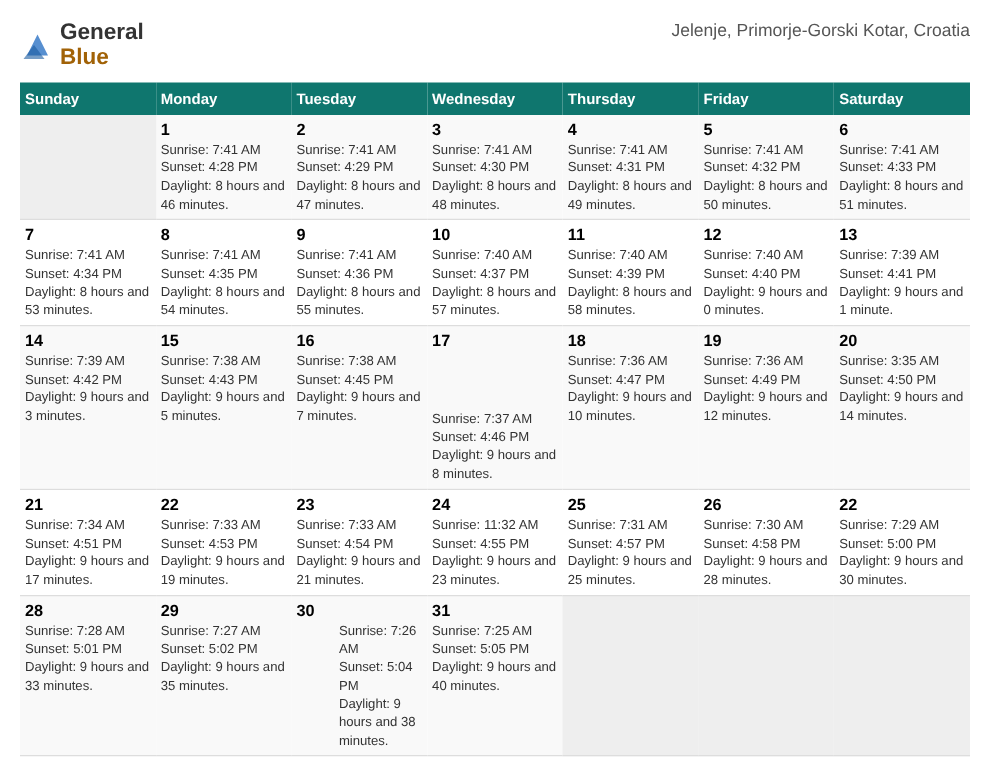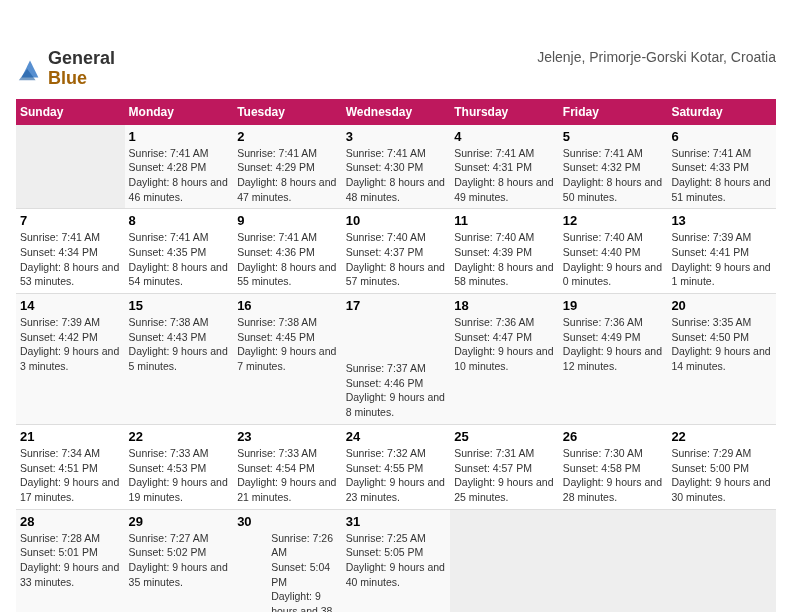--- a/index.html
+++ b/index.html
@@ -8,21 +8,20 @@
       background: #fff;
       width: 792px;
       min-height: 612px;
       padding: 16px;
     }
     .header-area {
       display: flex;
       justify-content: space-between;
       align-items: flex-start;
       margin-bottom: 10px;
-      margin-top: 33px;
     }
     .logo {
       display: flex;
       align-items: center;
       gap: 4px;
     }
     .logo-text {
       display: flex;
       flex-direction: column;
       font-size: 18px;
@@ -46,21 +45,21 @@
     .location {
       font-size: 14px;
       color: #555;
     }
     table {
       width: 100%;
       border-collapse: collapse;
       font-size: 11px;
     }
     thead tr th {
-      background-color: #be185d;
+      background-color: #0f766e;
       color: #fff;
       padding: 6px 4px;
       text-align: left;
       font-size: 12px;
       font-weight: bold;
     }
     tbody tr {
       border-bottom: 1px solid #ddd;
     }
     tbody tr:nth-child(odd) {
@@ -262,21 +261,21 @@
 Daylight: 9 hours and 19 minutes.</div>
         </td>
         <td>
           <span class="day-num">23</span>
           <div class="day-detail" style="white-space: pre-line;">Sunrise: 7:33 AM
 Sunset: 4:54 PM
 Daylight: 9 hours and 21 minutes.</div>
         </td>
         <td>
           <span class="day-num">24</span>
-          <div class="day-detail" style="white-space: pre-line;">Sunrise: 7:32 AM
+          <div class="day-detail" style="white-space: pre-line;">Sunrise: 11:32 AM
 Sunset: 4:55 PM
 Daylight: 9 hours and 23 minutes.</div>
         </td>
         <td>
           <span class="day-num">25</span>
           <div class="day-detail" style="white-space: pre-line;">Sunrise: 7:31 AM
 Sunset: 4:57 PM
 Daylight: 9 hours and 25 minutes.</div>
         </td>
         <td>

